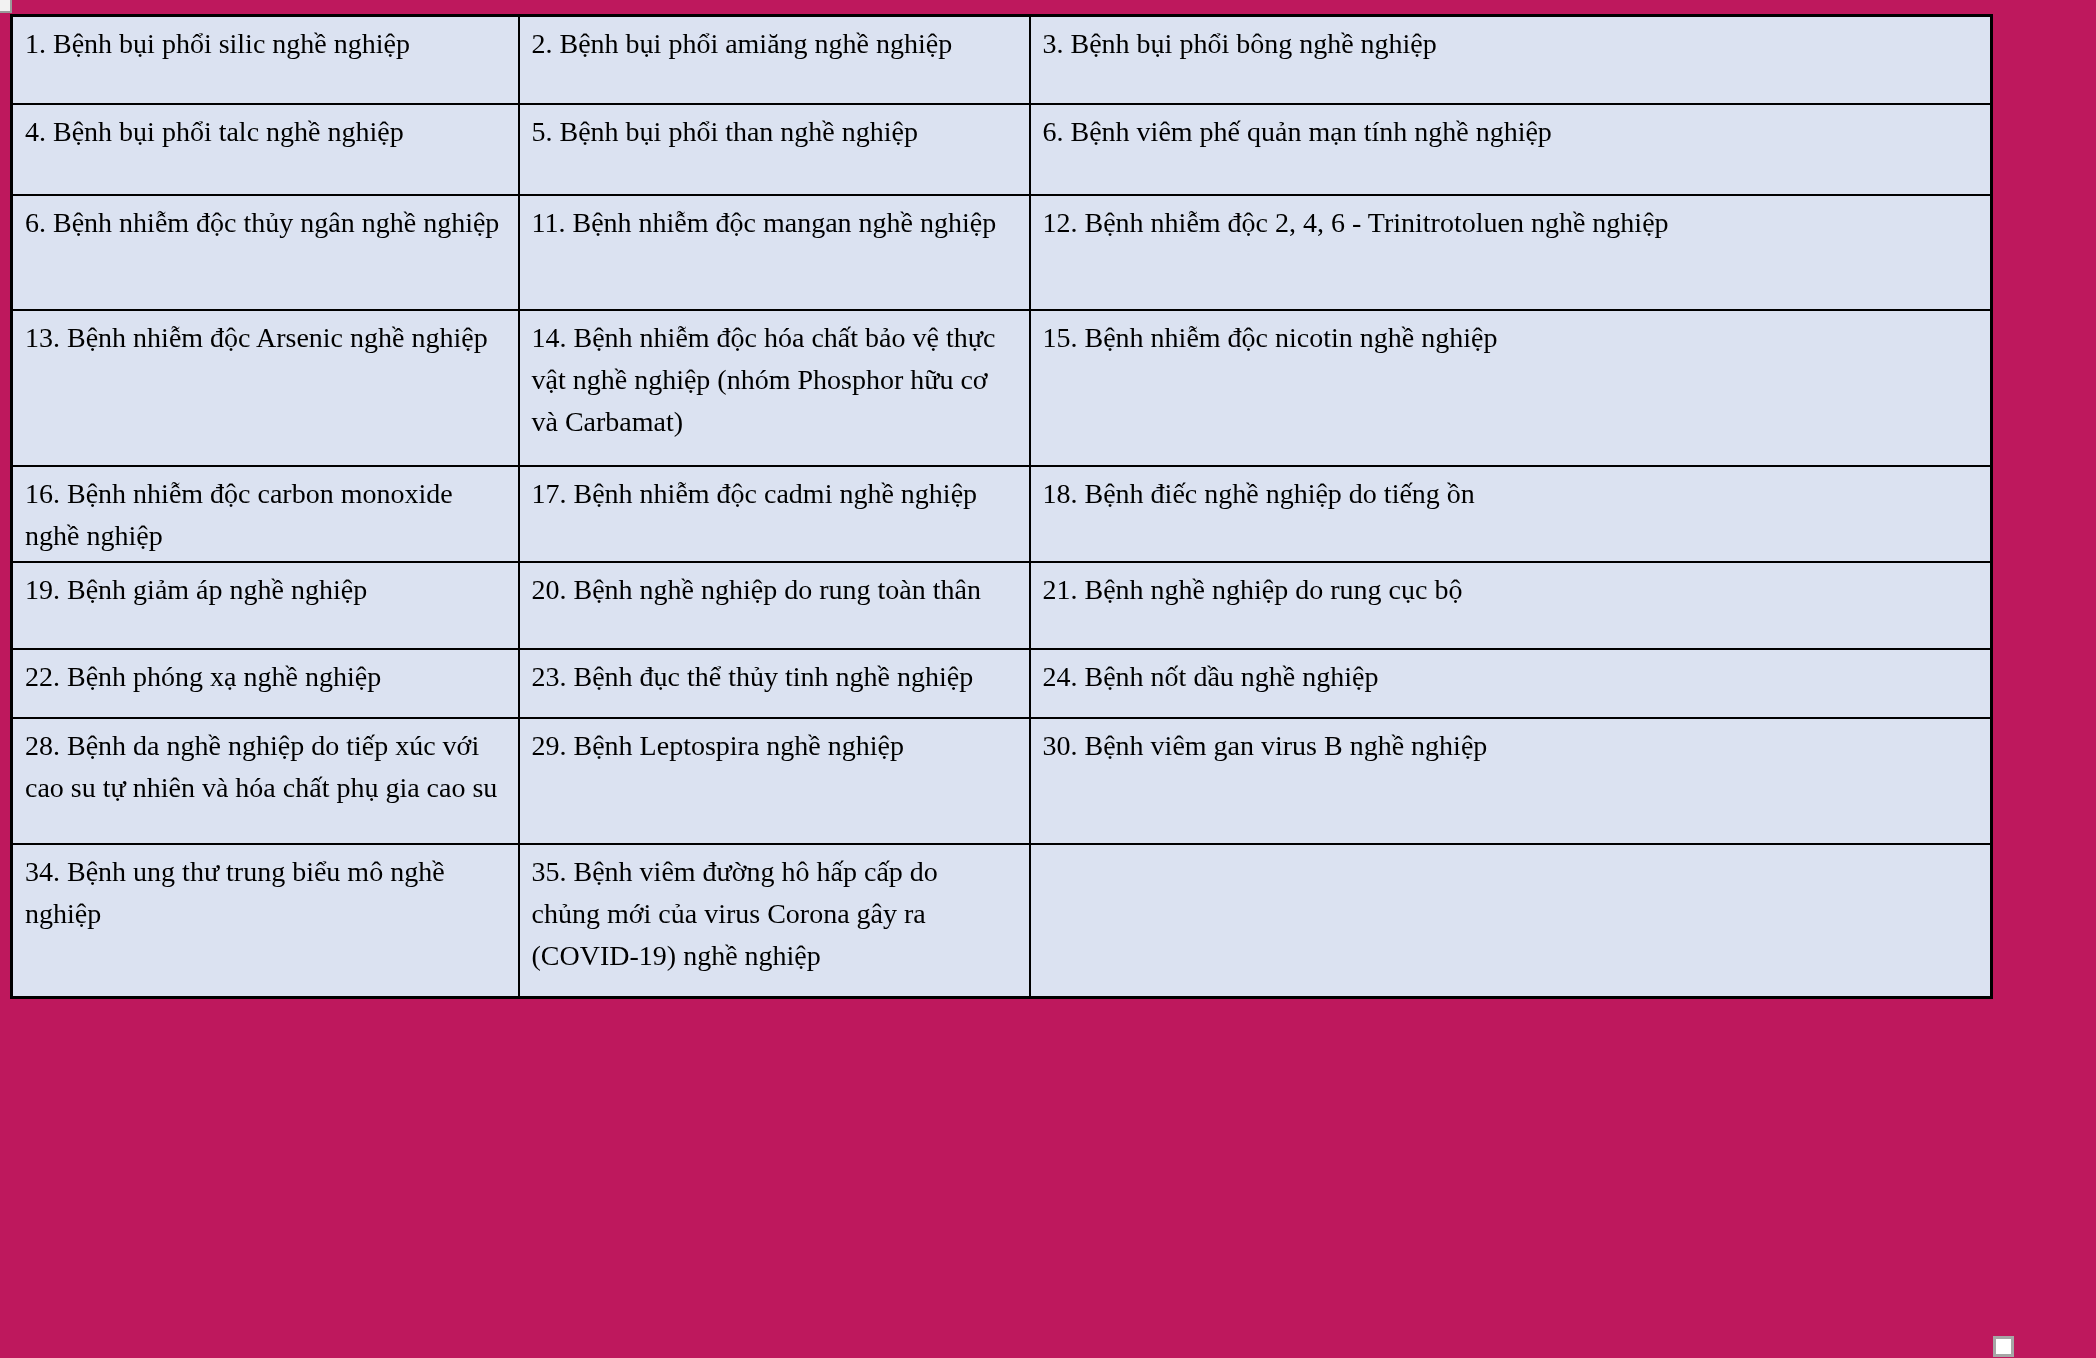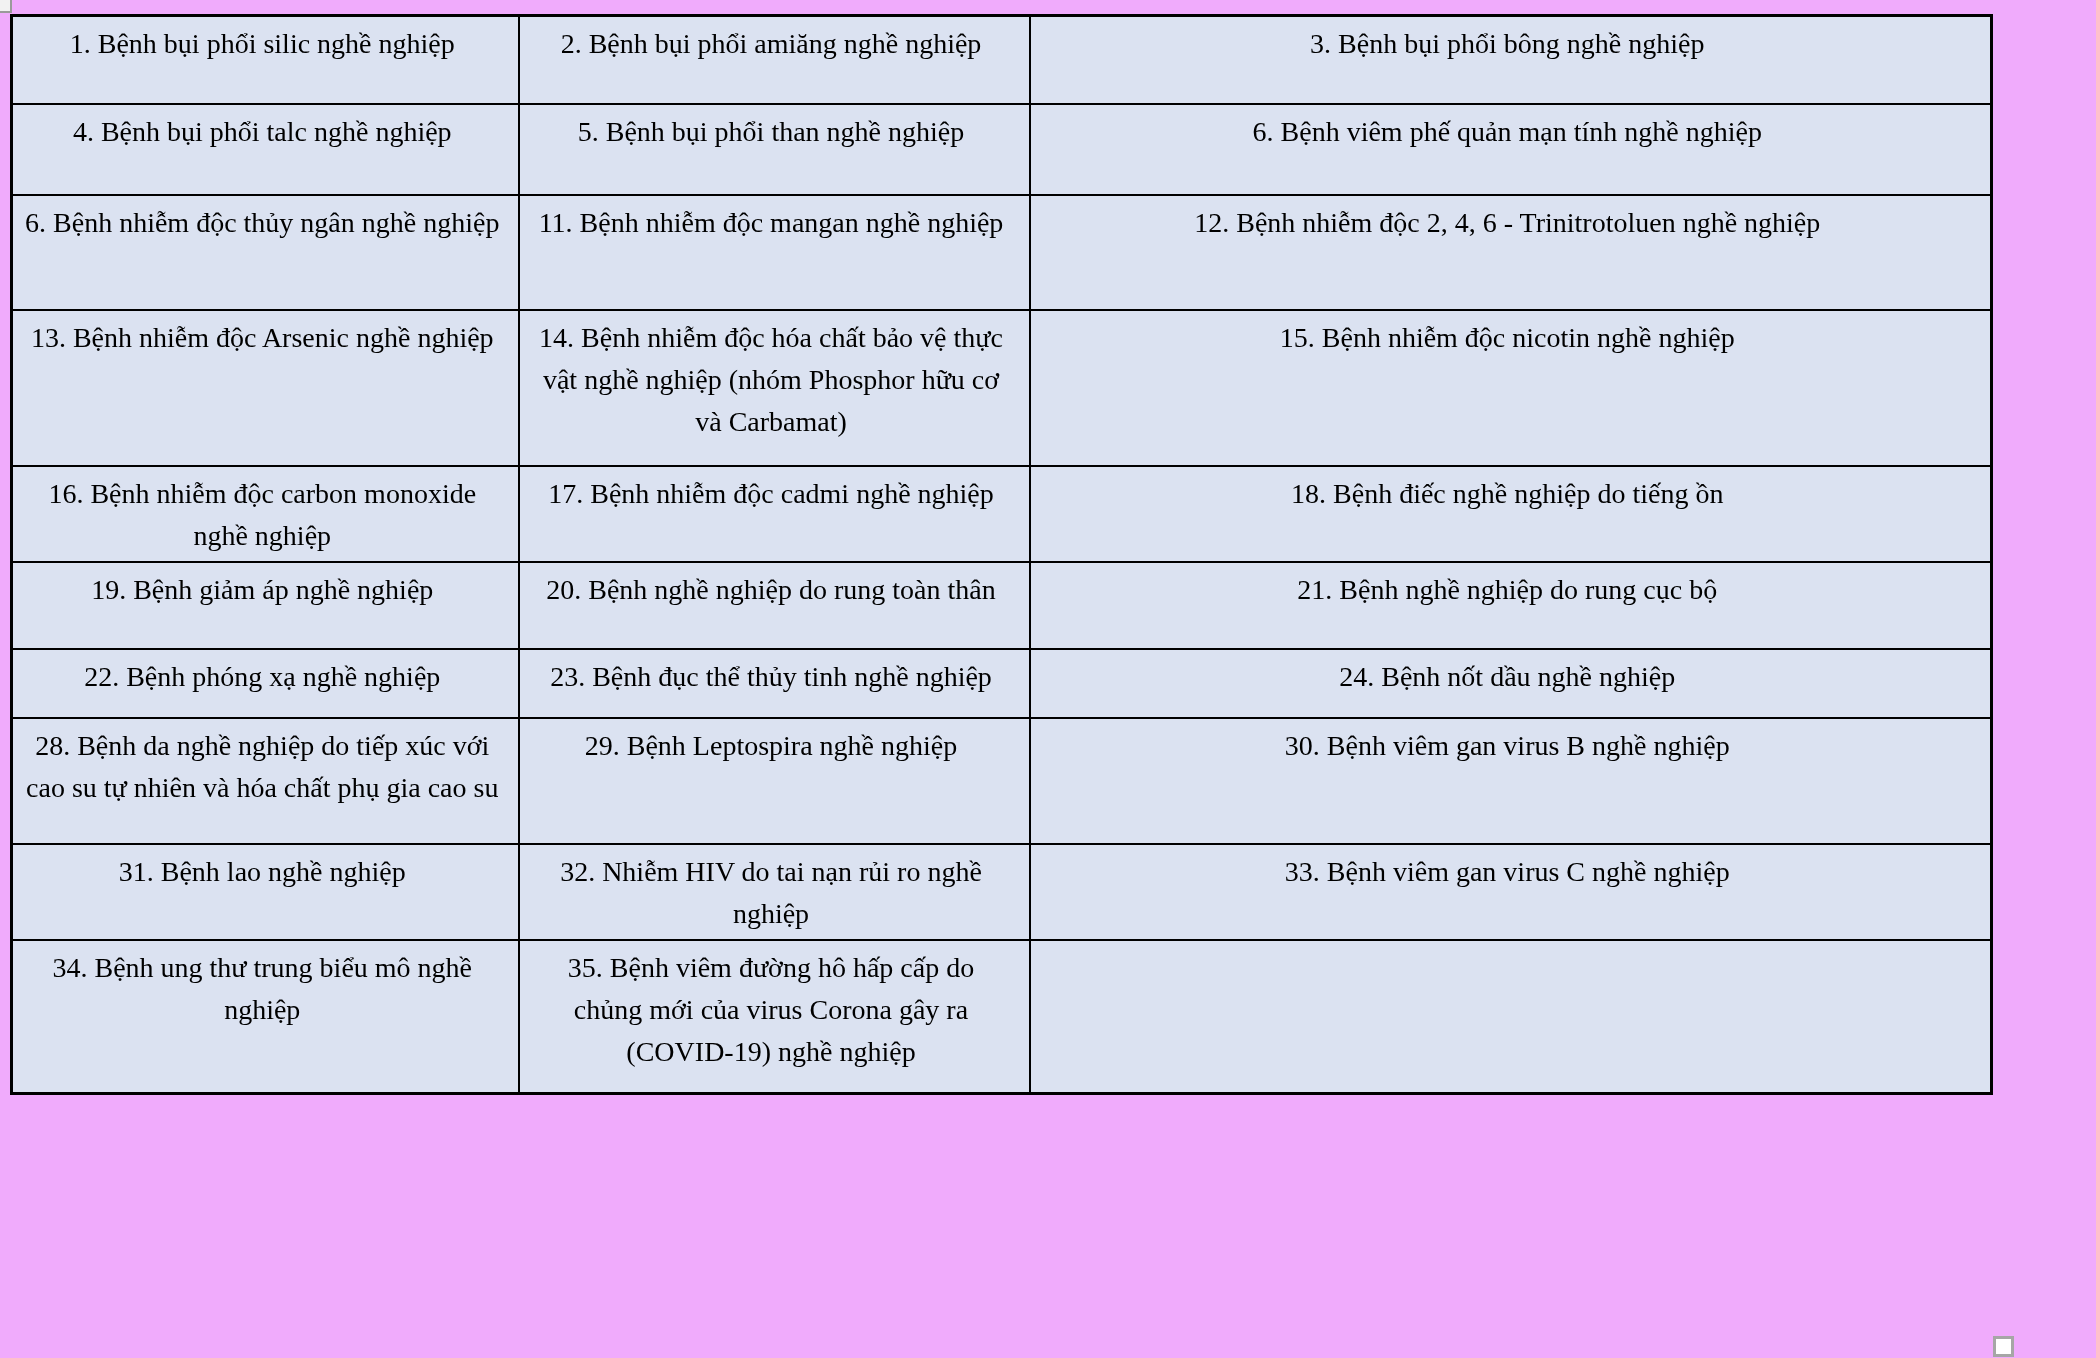--- a/index.html
+++ b/index.html
@@ -2,21 +2,21 @@
 <html><head>
 <meta charset="utf-8">
 <style>
   * { margin: 0; padding: 0; box-sizing: border-box; }
   html, body {
     width: 2096px; height: 1358px;
     background: #ffffff;
     overflow: hidden;
     font-family: "Liberation Serif", "DejaVu Serif", serif;
   }
-  .page { position: relative; width: 2096px; height: 1358px; background: #f0abfc; text-align: center; }
+  .page { position: relative; width: 2096px; height: 1358px; background: #be185d; }
 
   .doc-table {
     position: absolute;
     left: 10px; top: 14px;
     width: 1980px;
     border-collapse: collapse;
     table-layout: fixed;
     border: 3px solid #000000;
   }
   .doc-table col.c1 { width: 507px; }
@@ -93,25 +93,20 @@
       <tr style="height:69px">
         <td>22. Bệnh phóng xạ nghề nghiệp</td>
         <td>23. Bệnh đục thể thủy tinh nghề nghiệp</td>
         <td>24. Bệnh nốt dầu nghề nghiệp</td>
       </tr>
       <tr style="height:126px">
         <td>28. Bệnh da nghề nghiệp do tiếp xúc với cao su tự nhiên và hóa chất phụ gia cao su</td>
         <td>29. Bệnh Leptospira nghề nghiệp</td>
         <td>30. Bệnh viêm gan virus B nghề nghiệp</td>
       </tr>
-      <tr style="height:87px">
-        <td>31. Bệnh lao nghề nghiệp</td>
-        <td>32. Nhiễm HIV do tai nạn rủi ro nghề nghiệp</td>
-        <td>33. Bệnh viêm gan virus C nghề nghiệp</td>
-      </tr>
       <tr style="height:154px">
         <td>34. Bệnh ung thư trung biểu mô nghề nghiệp</td>
         <td>35. Bệnh viêm đường hô hấp cấp do chủng mới của virus Corona gây ra (COVID-19) nghề nghiệp</td>
         <td></td>
       </tr>
     </tbody>
   </table>
 
   <div class="move-handle"></div>
   <div class="resize-handle"></div>

